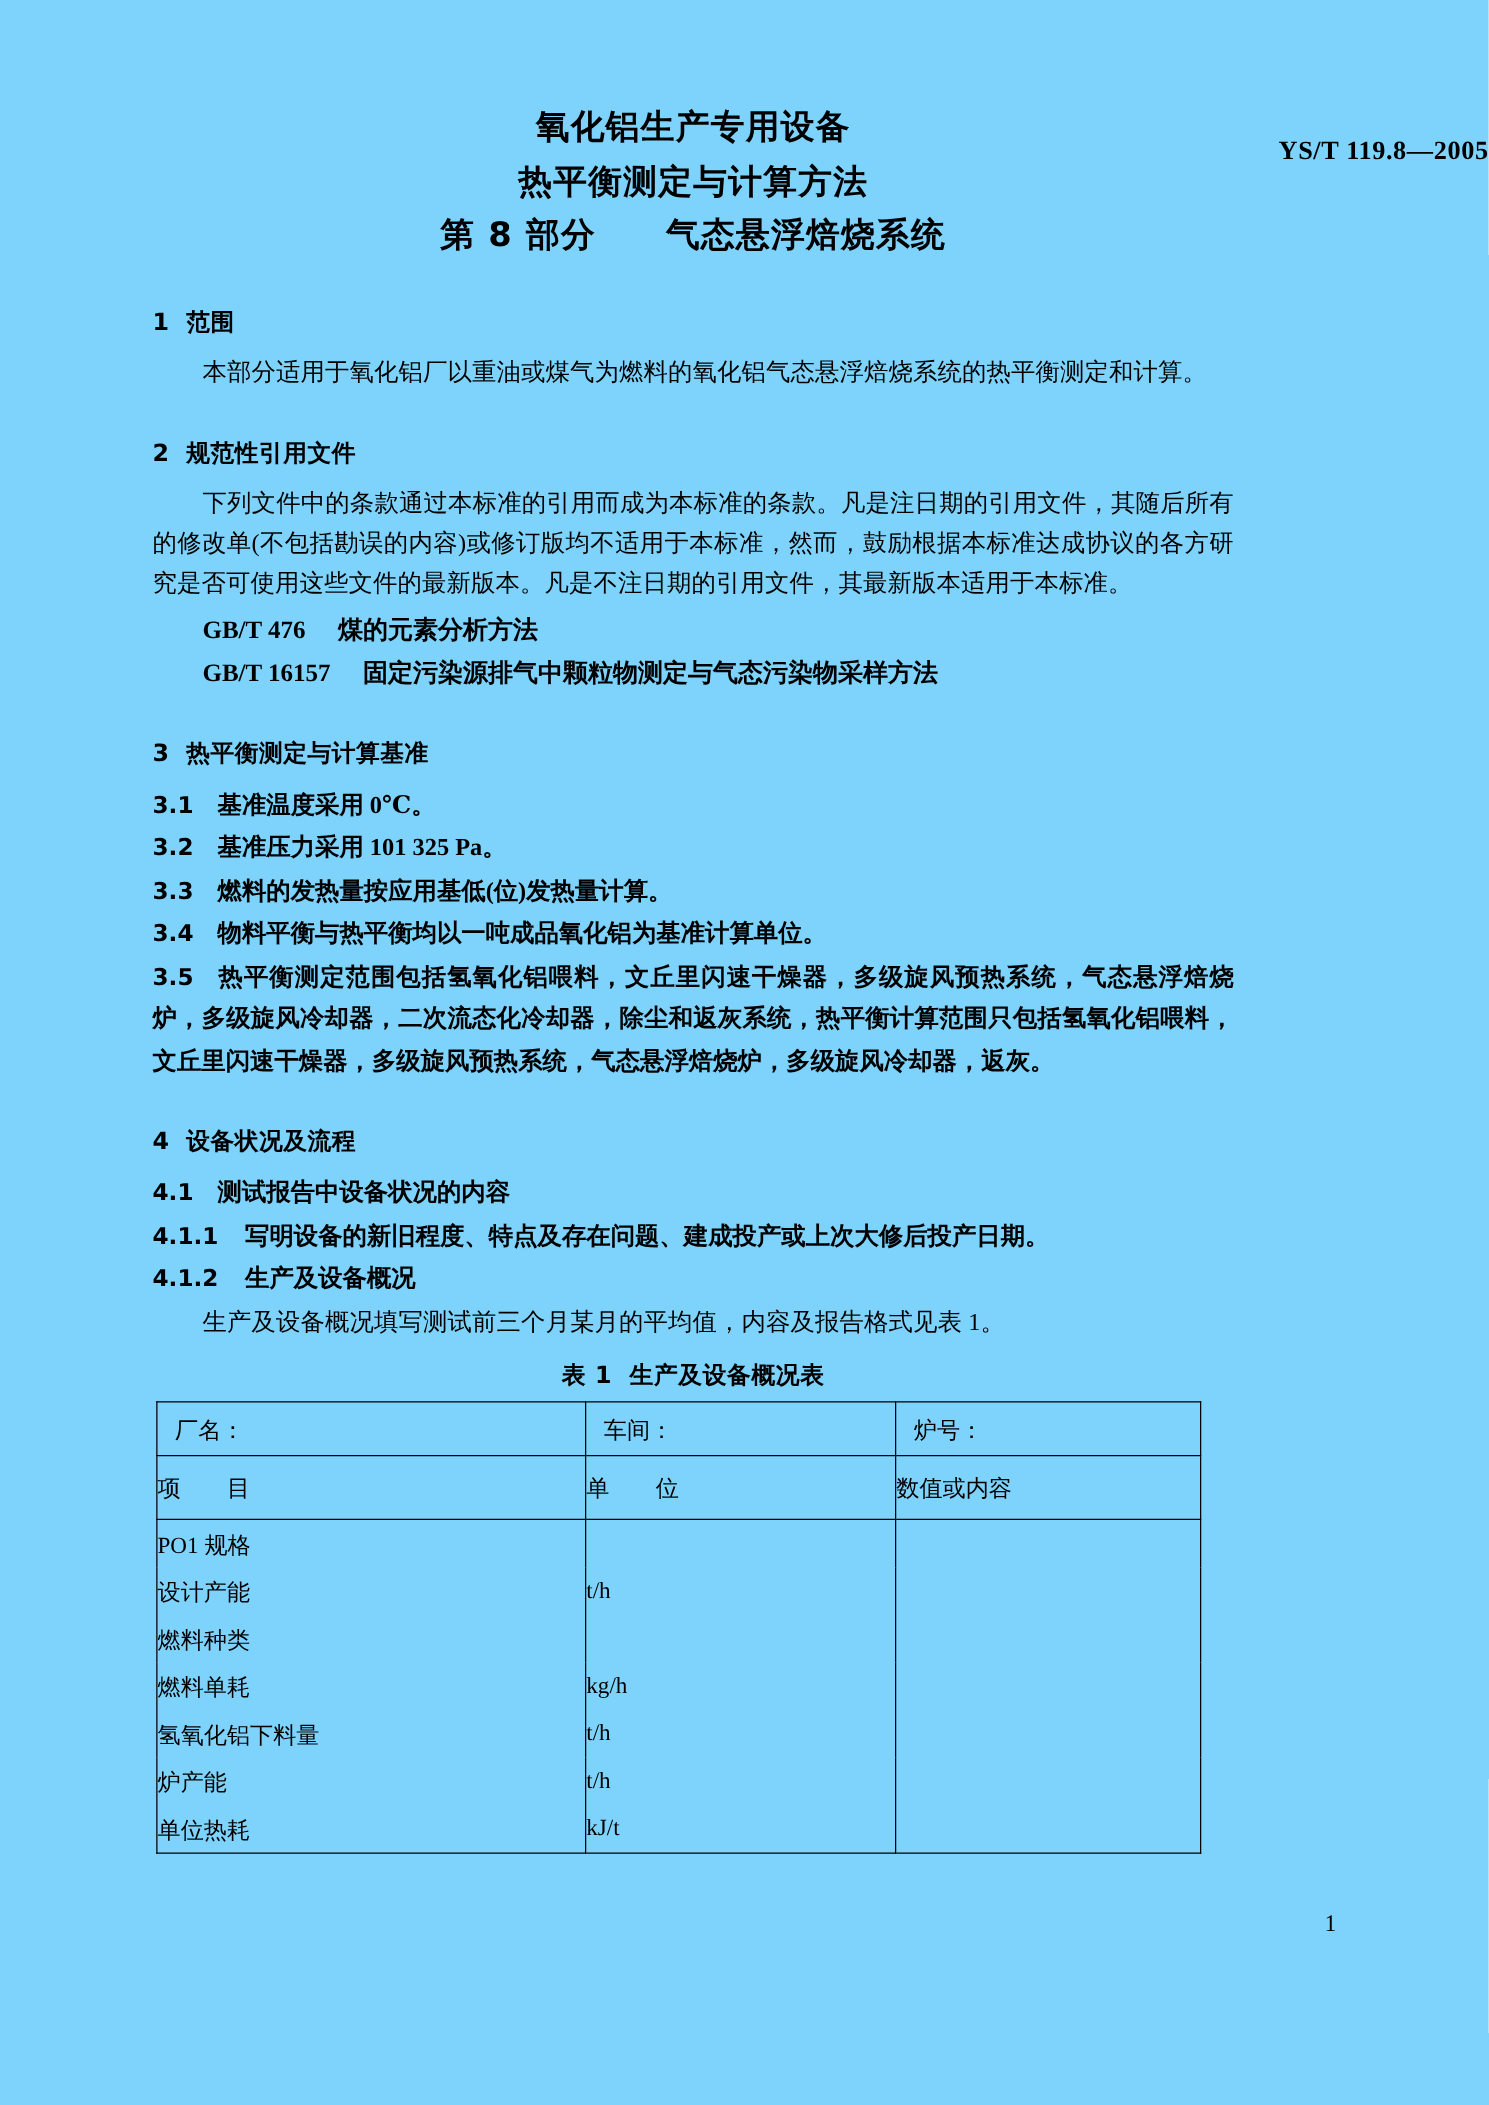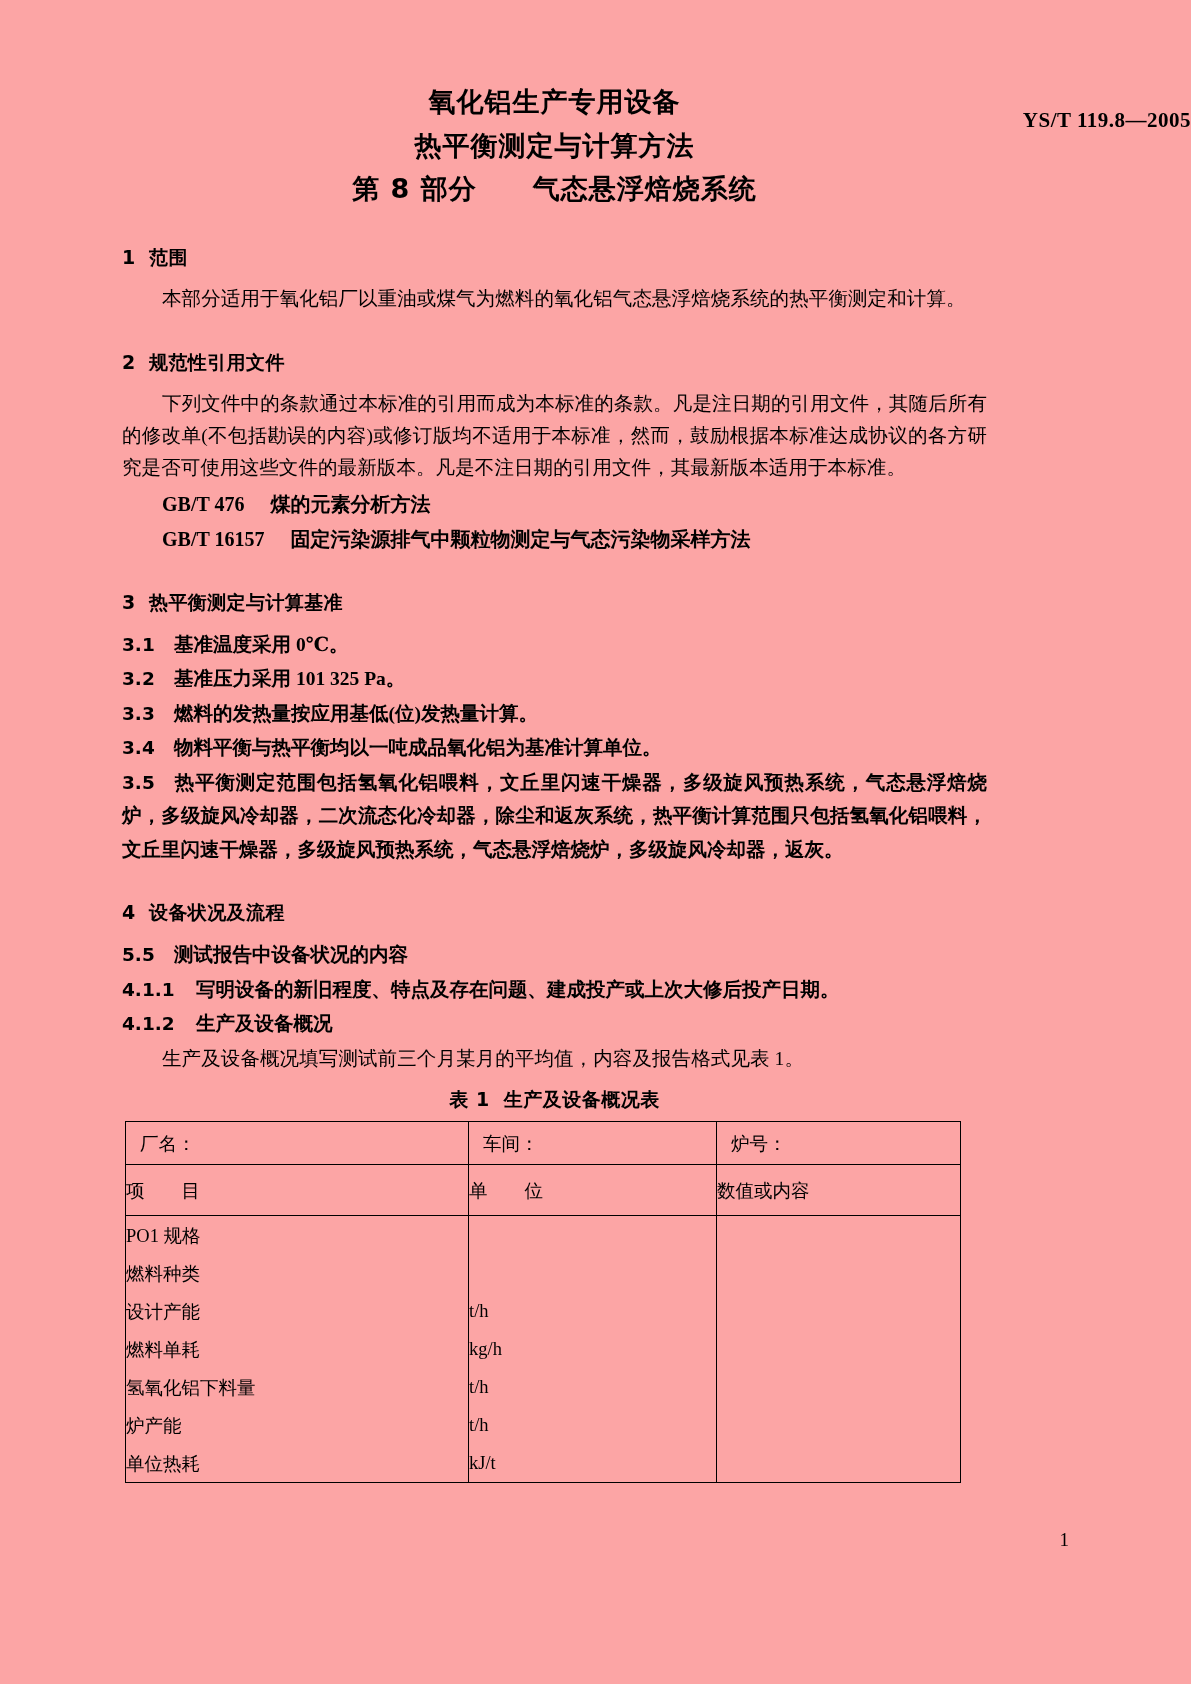--- a/index.html
+++ b/index.html
@@ -10,21 +10,21 @@
   }
   body {
     font-family: "Liberation Serif", "DejaVu Serif", serif;
     color: #000000;
   }
   .page {
     position: relative;
     width: 1191px;
     height: 1684px;
     margin: 0 auto;
-    background: #fca5a5;
+    background: #7dd3fc;
     box-sizing: border-box;
     padding: 0;
     overflow: hidden;
   }
   .content {
     position: absolute;
     left: 122px;
     top: 0;
     width: 865px;
   }
@@ -207,21 +207,21 @@
       <span class="cnum">3.4</span><span class="ctext">物料平衡与热平衡均以一吨成品氧化铝为基准计算单位。</span>
     </div>
     <div class="clause">
       <span class="cnum">3.5</span><span class="ctext">热平衡测定范围包括氢氧化铝喂料，文丘里闪速干燥器，多级旋风预热系统，气态悬浮焙烧炉，多级旋风冷却器，二次流态化冷却器，除尘和返灰系统，热平衡计算范围只包括氢氧化铝喂料，文丘里闪速干燥器，多级旋风预热系统，气态悬浮焙烧炉，多级旋风冷却器，返灰。</span>
     </div>
 
     <div class="h1">
       <span class="num">4</span><span>设备状况及流程</span>
     </div>
     <div class="clause">
-      <span class="cnum">5.5</span><span class="ctext">测试报告中设备状况的内容</span>
+      <span class="cnum">4.1</span><span class="ctext">测试报告中设备状况的内容</span>
     </div>
     <div class="clause wide">
       <span class="cnum">4.1.1</span><span class="ctext">写明设备的新旧程度、特点及存在问题、建成投产或上次大修后投产日期。</span>
     </div>
     <div class="clause wide">
       <span class="cnum">4.1.2</span><span class="ctext">生产及设备概况</span>
     </div>
     <p class="para indent">生产及设备概况填写测试前三个月某月的平均值，内容及报告格式见表 1。</p>
 
     <div class="table-caption">
@@ -244,27 +244,27 @@
           <td class="colhead">项　　目</td>
           <td class="colhead">单　　位</td>
           <td class="colhead">数值或内容</td>
         </tr>
         <tr class="firstbody">
           <td class="bodycell">PO1 规格</td>
           <td class="bodycell"></td>
           <td class="bodycell"></td>
         </tr>
         <tr>
-          <td class="bodycell">燃料种类</td>
-          <td class="bodycell"></td>
-          <td class="bodycell"></td>
-        </tr>
-        <tr>
           <td class="bodycell">设计产能</td>
           <td class="bodycell">t/h</td>
+          <td class="bodycell"></td>
+        </tr>
+        <tr>
+          <td class="bodycell">燃料种类</td>
+          <td class="bodycell"></td>
           <td class="bodycell"></td>
         </tr>
         <tr>
           <td class="bodycell">燃料单耗</td>
           <td class="bodycell">kg/h</td>
           <td class="bodycell"></td>
         </tr>
         <tr>
           <td class="bodycell">氢氧化铝下料量</td>
           <td class="bodycell">t/h</td>

